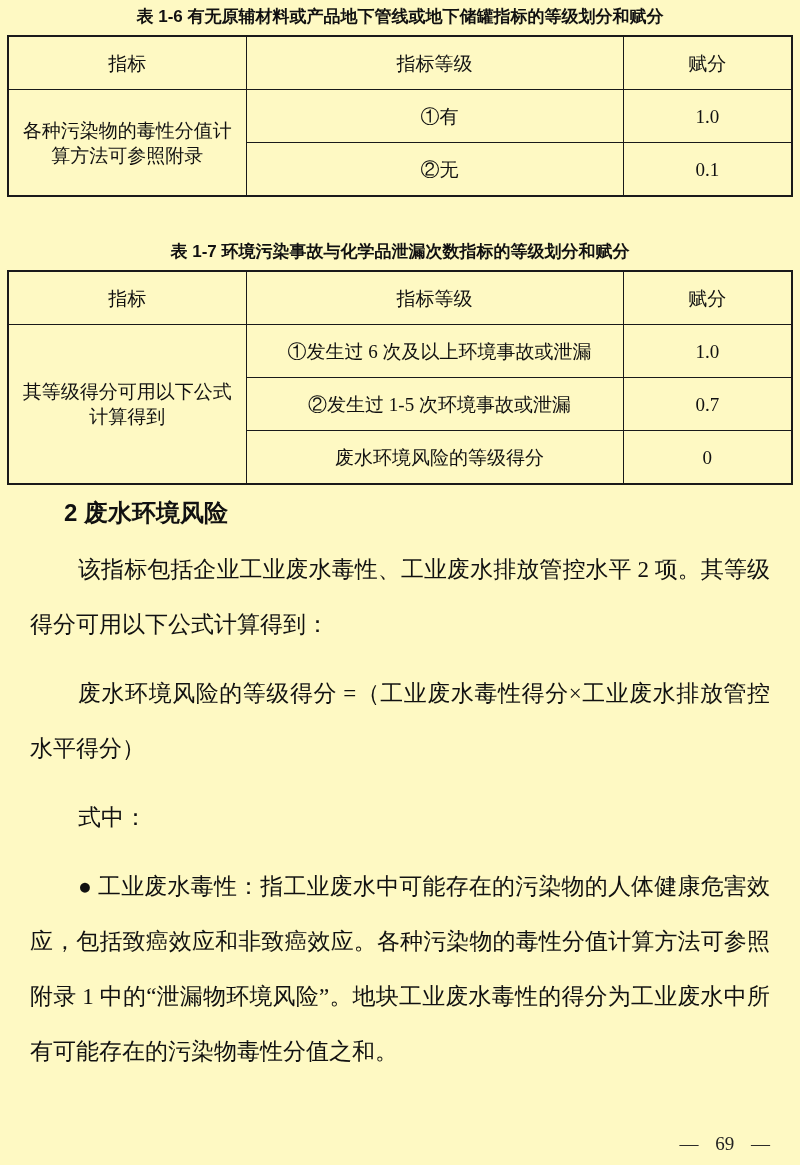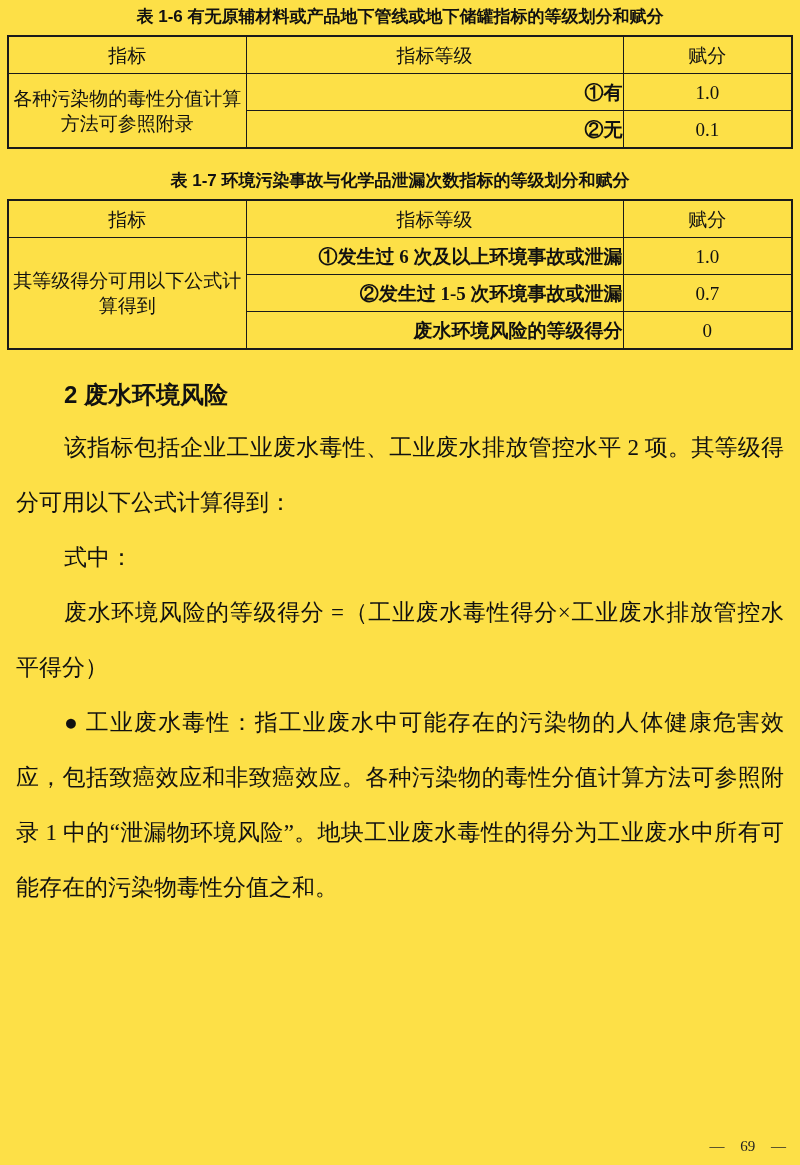--- a/index.html
+++ b/index.html
@@ -1,79 +1,78 @@
 <!DOCTYPE html>
 <html><head>
 <meta charset="utf-8">
 <style>
   html, body { margin: 0; padding: 0; background: #ffffff; }
   .page {
     position: relative;
     width: 800px;
     height: 1165px;
-    background: #fde047;
+    background: #fef9c3;
     color: #111111;
     font-family: "Liberation Serif", "DejaVu Serif", serif;
     overflow: hidden;
     box-sizing: border-box;
   }
   .caption {
     font-family: "Liberation Sans", "DejaVu Sans", sans-serif;
     font-weight: bold;
     text-align: center;
     font-size: 17px;
     line-height: 22px;
     color: #111111;
   }
   .caption-1 { padding-top: 6px; }
-  .caption-2 { margin-top: 21px; }
+  .caption-2 { margin-top: 44px; }
   table.grade-table {
     border-collapse: collapse;
     table-layout: fixed;
     width: 784px;
     margin: 7px auto 0 auto;
     font-size: 19px;
     border: 2.5px solid #1a1a1a;
   }
   .grade-table td {
     border: 1.5px solid #1a1a1a;
     height: 36px;
-    padding: 0;
+    padding: 8px;
     text-align: center;
     vertical-align: middle;
     line-height: 25px;
   }
   .grade-table td.grade {
-    text-align: right;
+    text-align: center;
     padding-left: 18px;
-    font-weight: bold;
   }
   .section-heading {
     font-family: "Liberation Sans", "DejaVu Sans", sans-serif;
     font-size: 24px;
     font-weight: bold;
-    margin: 30px 0 0 64px;
+    margin: 13px 0 0 64px;
     line-height: 30px;
     color: #111111;
   }
   .body-text {
     margin: 10px 16px 0 16px;
     font-size: 23px;
     line-height: 55px;
     text-align: justify;
   }
   .body-text p {
-    margin: 0;
+    margin: 14px;
     text-indent: 48px;
   }
   .page-number {
     position: absolute;
-    right: 14px;
+    right: 30px;
     bottom: 10px;
-    font-size: 15px;
+    font-size: 19px;
     word-spacing: 12px;
     color: #222222;
   }
 </style>
 </head>
 <body>
 
 <div class="page">
 
   <div class="caption caption-1">表 1-6  有无原辅材料或产品地下管线或地下储罐指标的等级划分和赋分</div>
@@ -129,20 +128,20 @@
         <td class="grade">废水环境风险的等级得分</td>
         <td>0</td>
       </tr>
     </tbody>
   </table>
 
   <div class="section-heading">2 废水环境风险</div>
 
   <div class="body-text">
     <p>该指标包括企业工业废水毒性、工业废水排放管控水平 2 项。其等级得分可用以下公式计算得到：</p>
+    <p>废水环境风险的等级得分 =（工业废水毒性得分×工业废水排放管控水平得分）</p>
     <p>式中：</p>
-    <p>废水环境风险的等级得分 =（工业废水毒性得分×工业废水排放管控水平得分）</p>
     <p>● 工业废水毒性：指工业废水中可能存在的污染物的人体健康危害效应，包括致癌效应和非致癌效应。各种污染物的毒性分值计算方法可参照附录 1 中的“泄漏物环境风险”。地块工业废水毒性的得分为工业废水中所有可能存在的污染物毒性分值之和。</p>
   </div>
 
   <div class="page-number">— 69 —</div>
 
 </div>
 
 </body></html>

